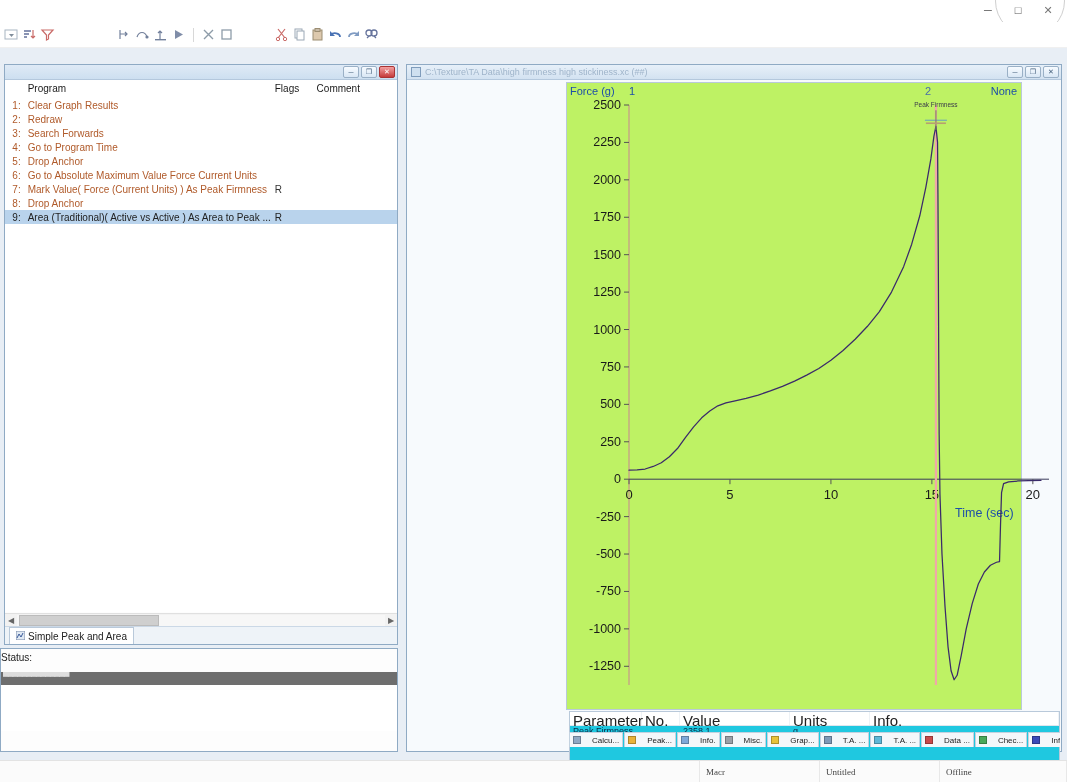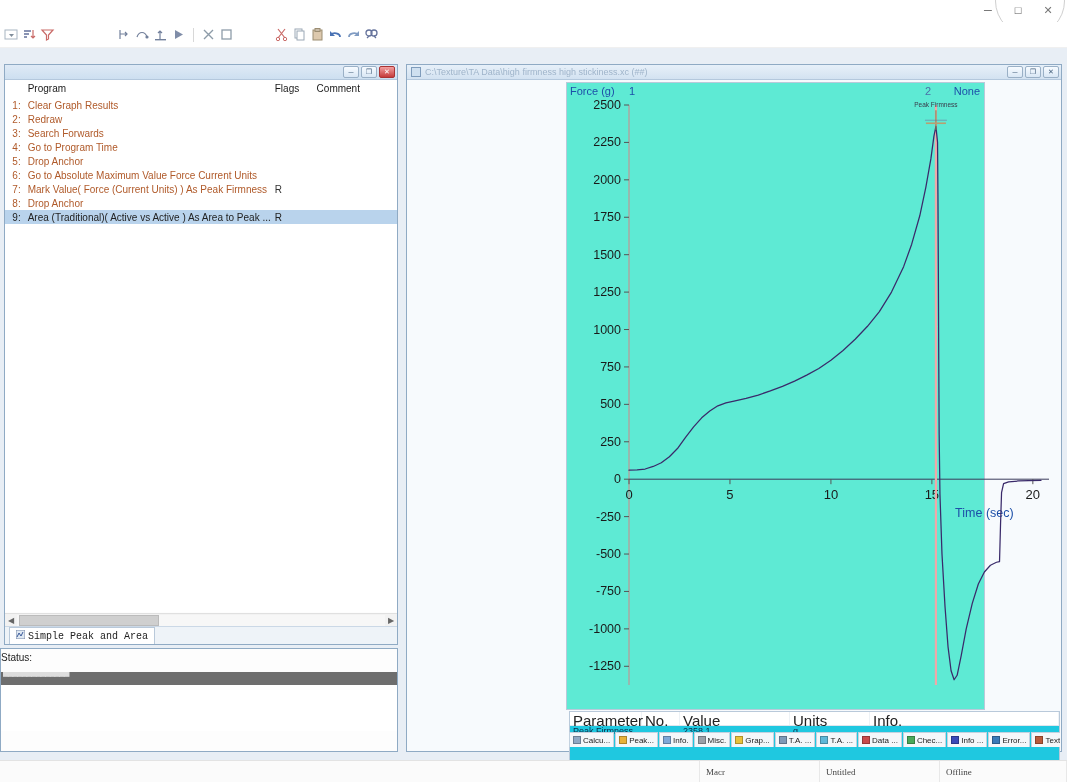--- a/index.html
+++ b/index.html
@@ -84,21 +84,21 @@
   .hs-track { flex:1; height:11px; background:#f7f7f7; position:relative; }
   .hs-thumb { position:absolute; left:2px; top:0; width:140px; height:11px; background:#cfcfcf; border:1px solid #bbb; }
   .prog-tabrow {
     position:absolute; left:0; bottom:0; right:0; height:18px;
     background:#eef3f8; border-top:1px solid #cbd8e6;
   }
   .prog-tab {
     display:inline-flex; align-items:center; gap:3px;
     height:17px; padding:0 6px; margin-left:4px;
     background:#fff; border:1px solid #b9c9da; border-bottom:none;
-    font-size:10px; color:#222;font-family:Liberation Mono, monospace;
+    font-size:10px; color:#222;
   }
 
   
   .statuswin {
     position:absolute; left:0; top:648px; width:398px; height:104px;
     background:#fdfdfd; border:1px solid #8faac4;
   }
   .status-label { padding:3px 0; font-size:10px; color:#222; }
   .status-bar-dark {
     margin:6px 0 0 0; height:13px; background:#6e6e6e;
@@ -141,22 +141,22 @@
     background:#f7fafd; border:1px solid #8faac4;
   }
   .graph-title {
     height:15px; background:linear-gradient(#e7f0f9,#d3e2f1);
     border-bottom:1px solid #b4c8dd; position:relative;
     display:flex; align-items:center; gap:4px; padding-left:4px;
   }
   .gt-icon { width:10px; height:10px; border:1px solid #7f9cbb; background:#cfe0f0; }
   .gt-text { font-size:9px; color:#9fb4ca; white-space:nowrap; }
   .plotpanel {
-    position:absolute; left:159px; top:17px; width:419px; height:628px;
-    background:#5eead4; border:1px solid #b9c9da;
+    position:absolute; left:159px; top:17px; width:456px; height:628px;
+    background:#bef264; border:1px solid #b9c9da;
   }
   .axis-top {
     position:absolute; left:0; top:0; width:100%; height:18px;
     font-size:11px; color:#1d4fa8;
   }
   .at-force { position:absolute; left:3px; top:2px; }
   .at-1 { position:absolute; left:62px; top:2px; color:#1d4fa8; }
   .at-2 { position:absolute; left:358px; top:2px; color:#4a6fa8; }
   .at-none { position:absolute; right:4px; top:2px; color:#1d4fa8; }
   .plotsvg { position:absolute; left:0; top:16px; width:494px; height:610px; }
@@ -173,21 +173,21 @@
   .rt-fill { background:#1fc8e0; height:55px; }
   .c1 { width:72px; } .c2 { width:38px; } .c3 { width:110px; }
   .c4 { width:80px; } .c5 { flex:1; }
 
   
   .tabstrip {
     position:absolute; left:162px; bottom:4px; width:491px; height:18px;
     display:flex; align-items:flex-end; gap:1px; overflow:hidden;
   }
   .btab {
-    display:flex; align-items:center; gap:2px;
+    display:flex; align-items:center; gap:11px;
     height:15px; padding:0 3px; background:#f4f7fa;
     border:1px solid #c3d2e0; border-bottom:none;
     font-size:8px; color:#1a1a1a; white-space:nowrap;
   }
   .btab .bi { width:8px; height:8px; display:inline-block; }
 
   
   .appstatus {
     position:absolute; left:0; bottom:0; width:1067px; height:22px;
     background:#fbfbfb; border-top:1px solid #e3e3e3;

